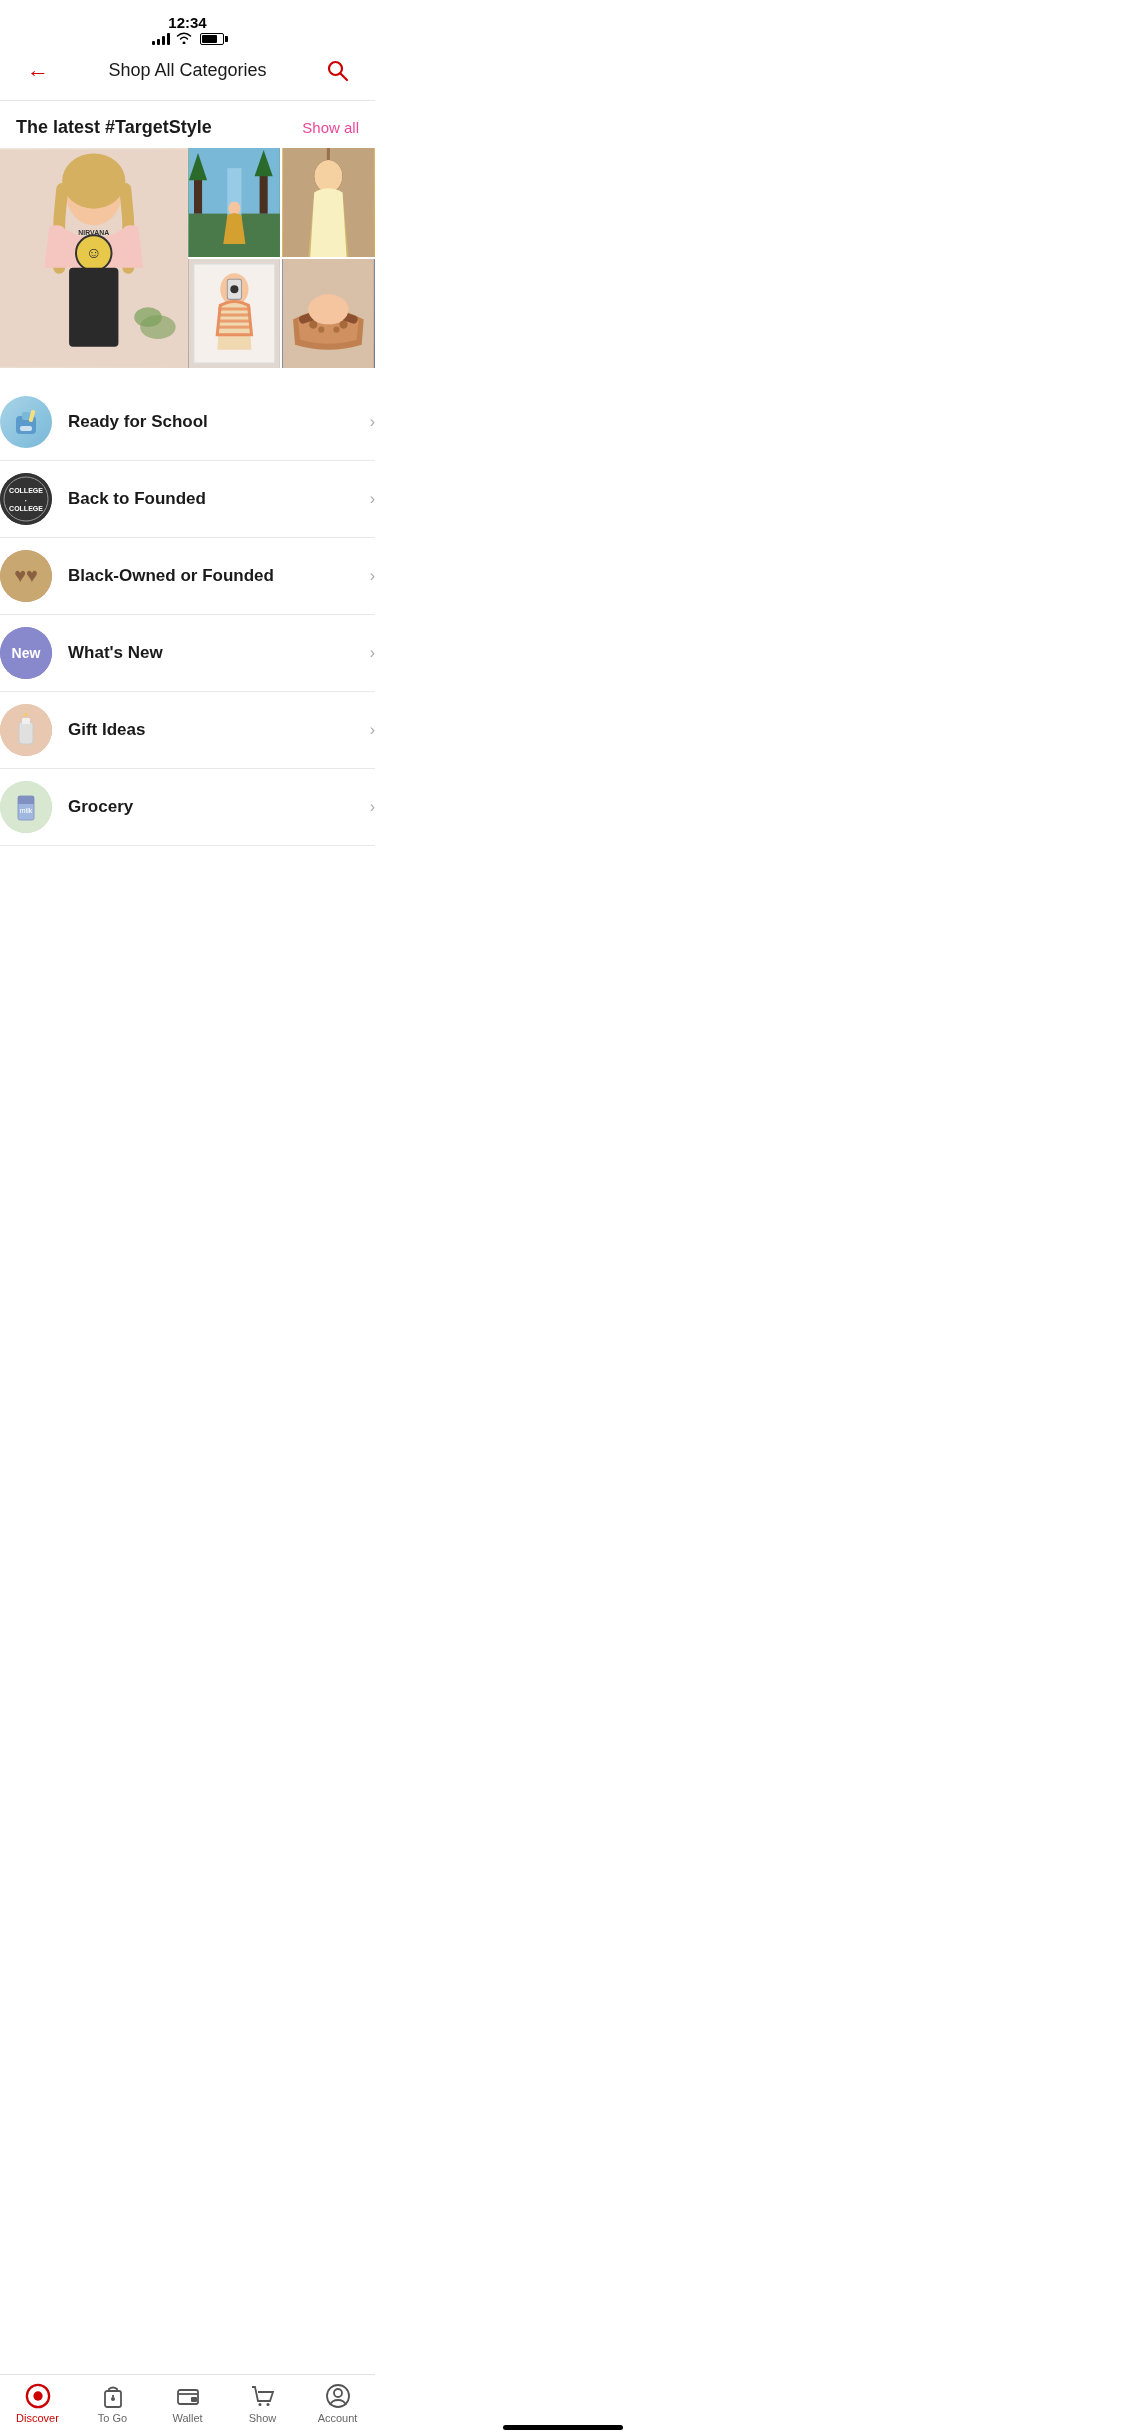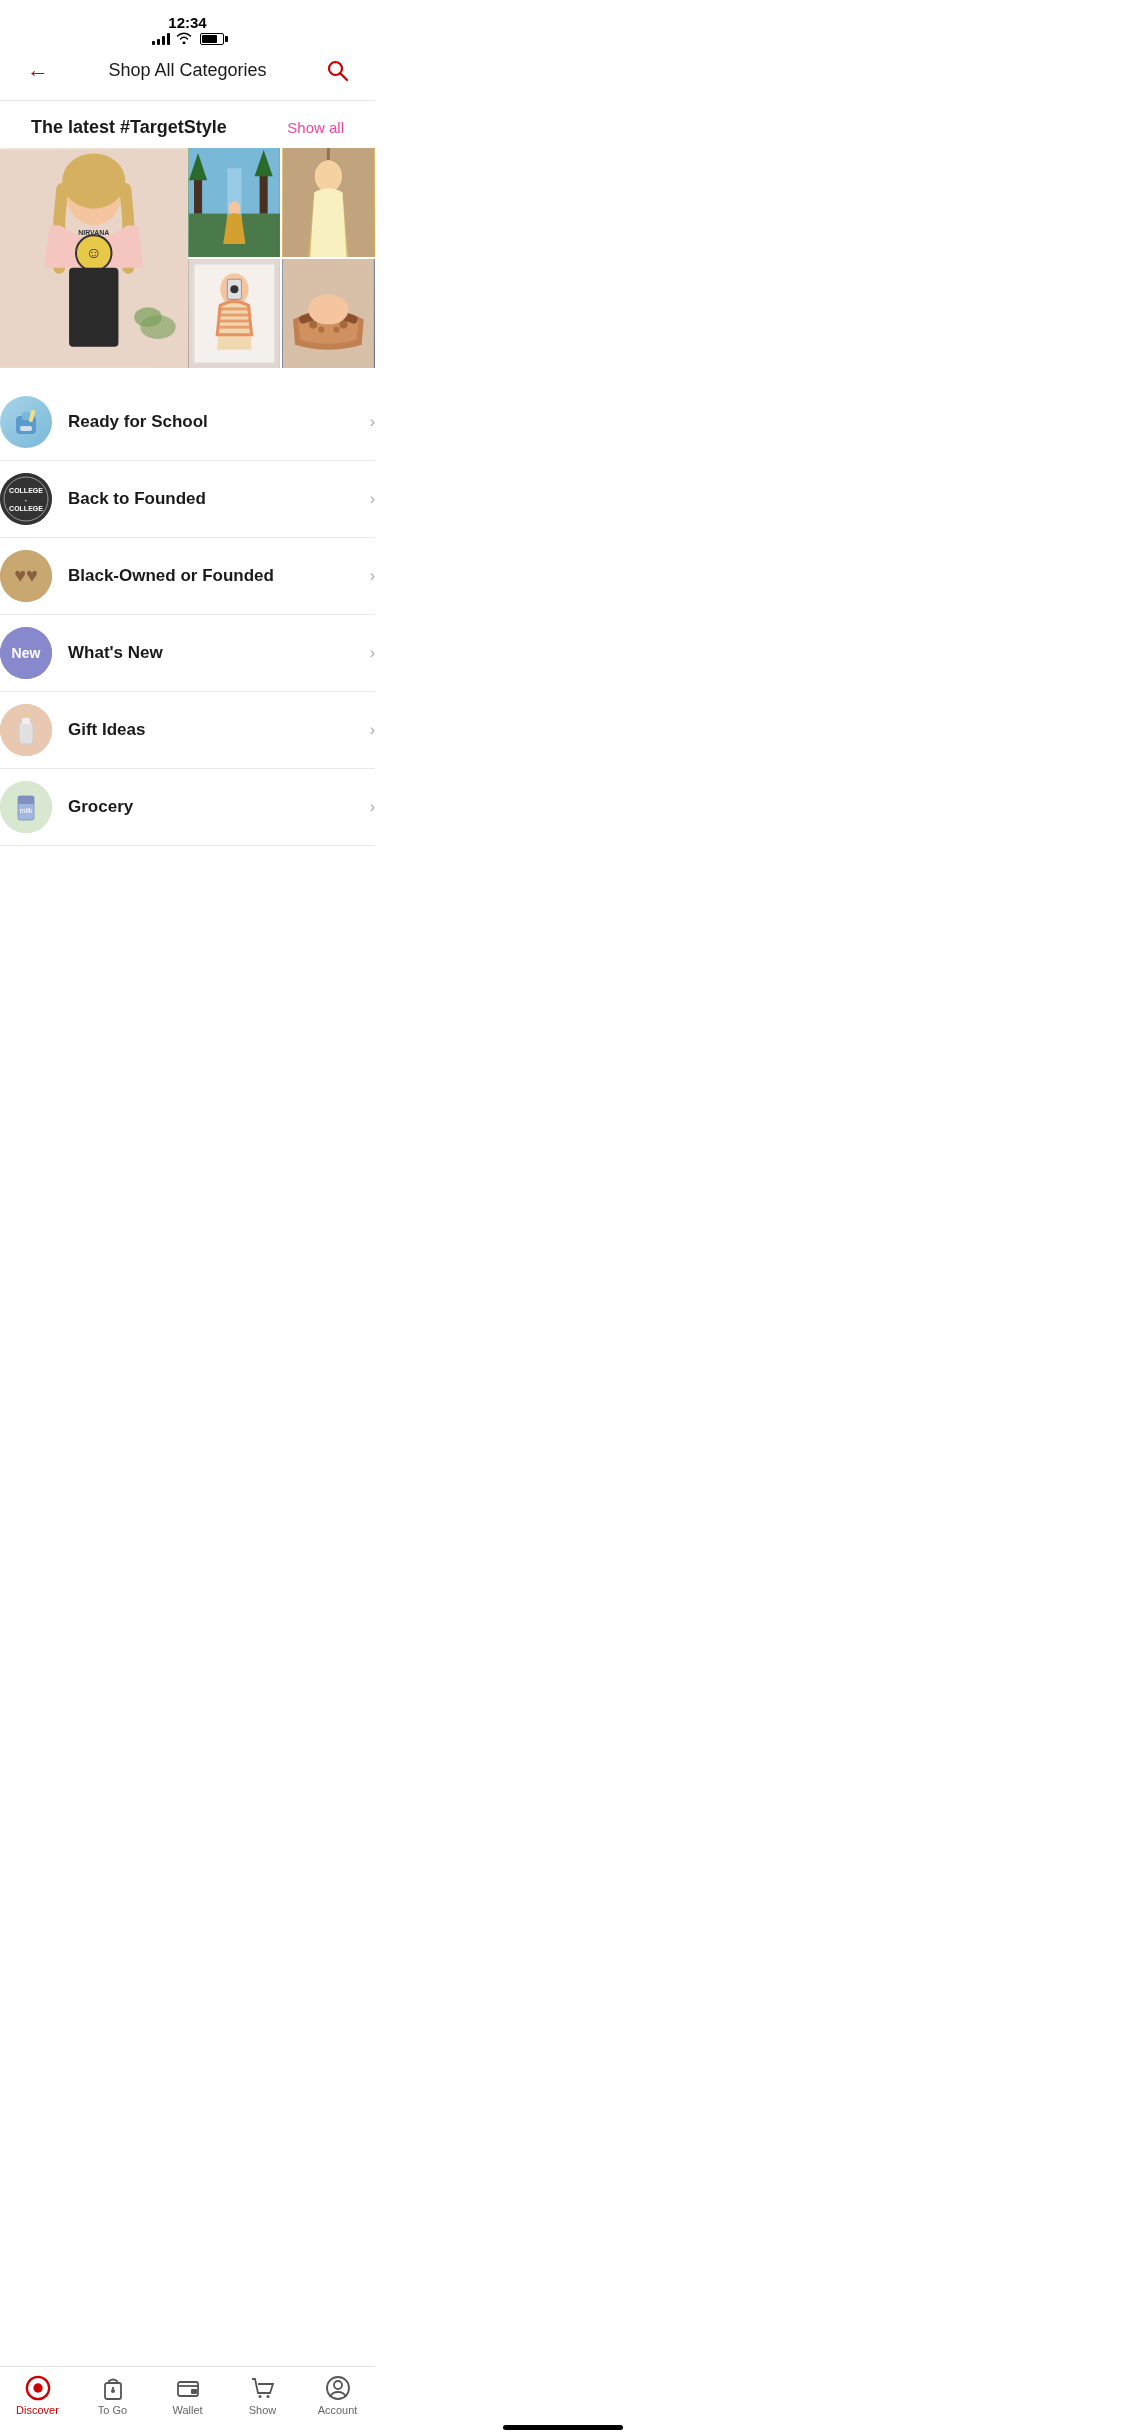--- a/index.html
+++ b/index.html
@@ -115,21 +115,21 @@
       width: 24px;
       height: 24px;
       color: #cc0000;
     }
 
     
     .section-header {
       display: flex;
       justify-content: space-between;
       align-items: center;
-      padding: 16px 31px 10px;
+      padding: 16px 16px 10px;
     }
     .section-title {
       font-size: 18px;
       font-weight: 700;
       color: #1a1a1a;
     }
     .show-all-link {
       font-size: 15px;
       color: #ec4899;
       cursor: pointer;
@@ -218,21 +218,21 @@
 
     
     .bottom-nav {
       position: fixed;
       bottom: 0;
       left: 0;
       width: 375px;
       background: #fff;
       border-top: 1px solid #e0e0e0;
       display: flex;
-      padding: 8px 0 20px;
+      padding: 8px 0 12px;
     }
     .nav-item {
       flex: 1;
       display: flex;
       flex-direction: column;
       align-items: center;
       gap: 3px;
       cursor: pointer;
     }
     .nav-icon {

